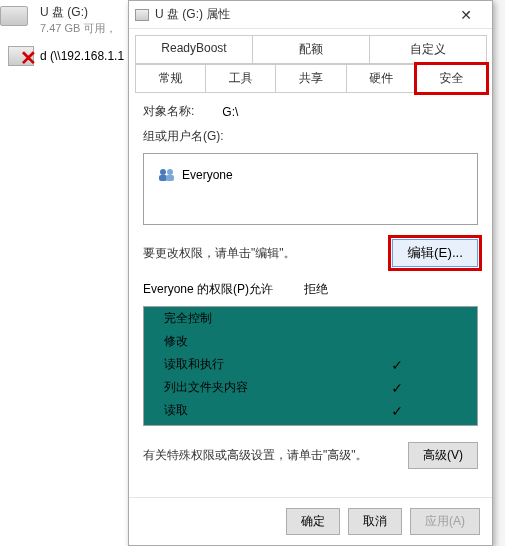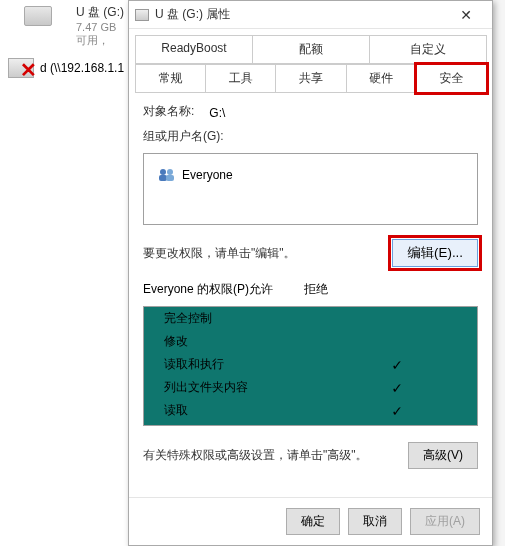--- a/index.html
+++ b/index.html
@@ -1,19 +1,19 @@
 <!DOCTYPE html>
 <html><head>
   <meta charset="utf-8">
   <style>
     * { box-sizing: border-box; margin: 0; padding: 0; }
     body { font-family: "Microsoft YaHei", "Segoe UI", sans-serif; font-size: 12px; background: #f5f5f5; width: 505px; height: 546px; position: relative; overflow: hidden; }
     
     .explorer-bg { position: absolute; top: 0; left: 0; width: 150px; height: 546px; background: #fff; }
-    .drive-row { display: flex; align-items: flex-start; padding: 4px 24px; gap: 24px; }
+    .drive-row { display: flex; align-items: flex-start; padding: 4px 0; gap: 12px; }
     .drive-icon { width: 28px; height: 20px; background: linear-gradient(#e8e8e8,#c8c8c8); border: 1px solid #aaa; border-radius: 2px; margin-top: 2px; flex-shrink: 0; }
     .drive-texts { display: flex; flex-direction: column; color: #333; }
     .drive-sub { color: #888; font-size: 11px; }
     .section-hdr { color: #1a5fb4; padding: 8px 6px 4px 6px; border-bottom: 1px solid #eee; }
     .net-row { display: flex; align-items: center; gap: 6px; padding: 6px 8px; position: relative; }
     .net-icon { width: 26px; height: 20px; background: linear-gradient(#eee,#ccc); border: 1px solid #aaa; position: relative; flex-shrink: 0; }
     .x-overlay { position: absolute; left: 20px; top: 6px; font-size: 20px; font-weight: bold; color: #d40000; }
 
     .dlg { position: absolute; left: 128px; top: 0; width: 365px; height: 546px; background: #fff; border: 1px solid #aaa; box-shadow: 2px 2px 6px rgba(0,0,0,0.3); display: flex; flex-direction: column; }
     .titlebar { display: flex; align-items: center; height: 28px; padding: 0 6px; border-bottom: 1px solid #e5e5e5; }
@@ -21,21 +21,21 @@
     .titlebar-text { flex: 1; font-size: 12px; color: #333; }
     .close-x { width: 40px; text-align: center; font-size: 14px; color: #333; cursor: default; }
     
     .tabs { display: flex; flex-wrap: wrap; padding: 6px 6px 0 6px; }
     .tab-row { display: flex; width: 100%; }
     .tab { flex: 1; text-align: center; padding: 5px 0; border: 1px solid #ccc; background: #fff; font-size: 12px; color: #333; cursor: default; margin-right: -1px; }
     .tab.active { border-bottom: 1px solid #fff; position: relative; z-index: 2; }
     .tab.highlight { outline: 3px solid #d40000; outline-offset: -1px; z-index: 3; }
     
     .content { padding: 10px 14px; flex: 1; display: flex; flex-direction: column; gap: 8px; }
-    .row-line { display: flex; align-items: flex-end; gap: 15px; }
+    .row-line { display: flex; align-items: center; gap: 28px; }
     .lbl { color: #333; }
     
     .users-box { border: 1px solid #a0a0a0; background: #fff; height: 72px; padding: 12px; overflow: auto; }
     .user-item { display: flex; align-items: center; gap: 6px; padding: 2px; }
     .user-icon { display: inline-flex; }
     
     .edit-row { display: flex; align-items: center; justify-content: space-between; margin-top: 6px; }
     .edit-btn { padding: 4px 14px; border: 1px solid #6aa0de; background: #e8f0fb; cursor: default; outline: 3px solid #d40000; outline-offset: 1px; }
     
     .perm-header { display: flex; margin-top: 6px; }

